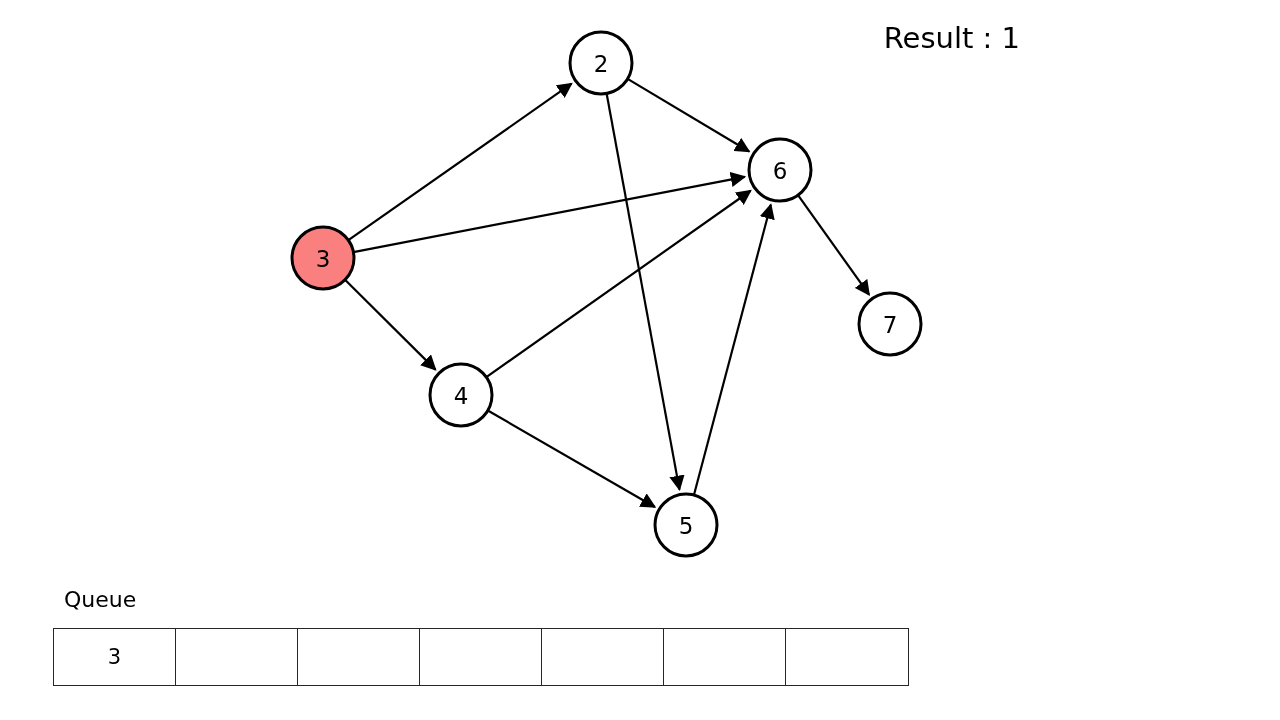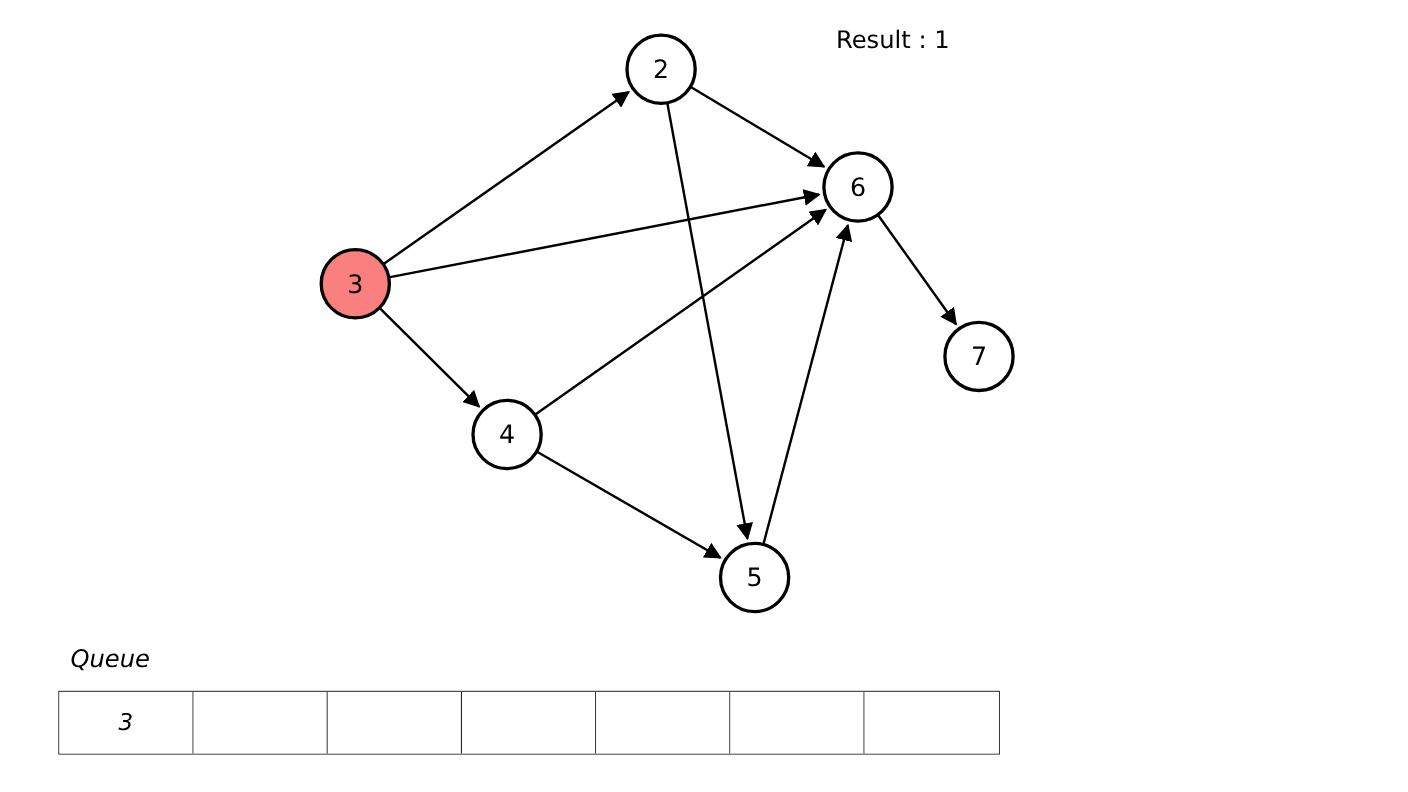--- a/index.html
+++ b/index.html
@@ -23,22 +23,22 @@
     width: 1280px;
     height: 720px;
   }
 
   
   #result-readout {
     position: absolute;
     left: 760px;
     top: 20px;
     width: 260px;
-    text-align: left;
-    font-size: 22px;
+    text-align: right;
+    font-size: 29px;
     line-height: 36px;
     color: #000;
     white-space: pre;
   }
 
   
   #graph-canvas {
     position: absolute;
     left: 0; top: 0;
     width: 1280px;
@@ -53,21 +53,20 @@
     dominant-baseline: central;
   }
 
   
   #queue-section {
     position: absolute;
     left: 0;
     top: 580px;
     width: 1280px;
     height: 140px;
-    font-style: italic;
   }
   #queue-title {
     position: absolute;
     left: 64px;
     top: 6px;
     font-size: 22px;
     line-height: 28px;
     color: #000;
     white-space: pre;
   }

